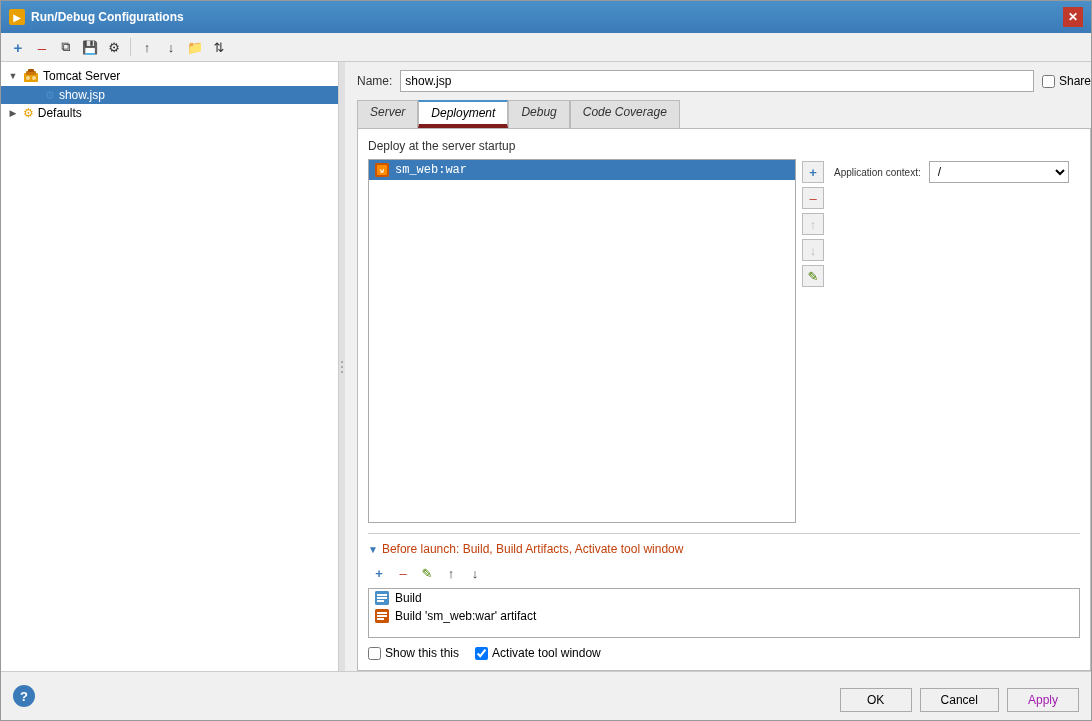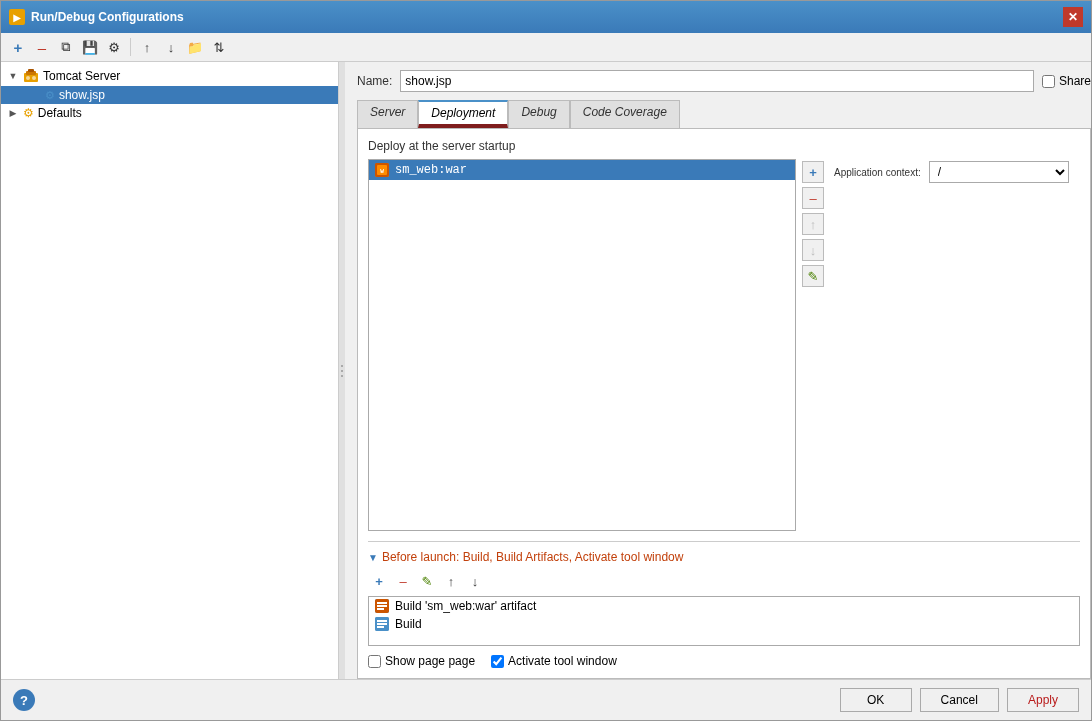--- a/index.html
+++ b/index.html
@@ -381,34 +381,35 @@
     }
 
     .footer-left {
       display: flex;
       align-items: center;
     }
 
     .footer-right {
       display: flex;
       gap: 8px;
+      margin-top: 8px;
     }
 
     .footer-btn {
       padding: 4px 20px;
       background: #f0f0f0;
       border: 1px solid #aaa;
       cursor: pointer;
       font-size: 12px;
       min-width: 72px;
       text-align: center;
     }
 
     .footer-btn.disabled {
-      color: #b91c1c;
+      color: #a21caf;
       cursor: default;
     }
 
     .help-btn {
       width: 22px;
       height: 22px;
       border-radius: 50%;
       background: #3a7ab8;
       color: white;
       border: none;
@@ -655,46 +656,46 @@
                 <span>↑</span>
               </button>
               <button class="toolbar-btn">
                 <span>↓</span>
               </button>
             </div>
             <div class="before-launch-list">
               <div class="before-launch-item">
                 <span class="build-icon">
                   <svg width="14" height="14" viewBox="0 0 14 14">
+                    <rect x="0" y="0" width="14" height="14" rx="2" fill="#4a90c8"></rect>
+                    <rect x="2" y="3" width="10" height="2" fill="white"></rect>
+                    <rect x="2" y="6" width="10" height="2" fill="white"></rect>
+                    <rect x="2" y="9" width="7" height="2" fill="white"></rect>
+                  </svg>
+                </span>
+                <span>Build</span>
+              </div>
+              <div class="before-launch-item">
+                <span class="build-icon">
+                  <svg width="14" height="14" viewBox="0 0 14 14">
                     <rect x="0" y="0" width="14" height="14" rx="2" fill="#cc5500"></rect>
                     <rect x="2" y="3" width="10" height="2" fill="white"></rect>
                     <rect x="2" y="6" width="10" height="2" fill="white"></rect>
                     <rect x="2" y="9" width="7" height="2" fill="white"></rect>
                   </svg>
                 </span>
                 <span>Build 'sm_web:war' artifact</span>
               </div>
-              <div class="before-launch-item">
-                <span class="build-icon">
-                  <svg width="14" height="14" viewBox="0 0 14 14">
-                    <rect x="0" y="0" width="14" height="14" rx="2" fill="#4a90c8"></rect>
-                    <rect x="2" y="3" width="10" height="2" fill="white"></rect>
-                    <rect x="2" y="6" width="10" height="2" fill="white"></rect>
-                    <rect x="2" y="9" width="7" height="2" fill="white"></rect>
-                  </svg>
-                </span>
-                <span>Build</span>
-              </div>
             </div>
           </div>
 
           <div class="bottom-checkboxes">
             <div class="checkbox-wrap">
               <input type="checkbox" style="">
-              <label>Show page page</label>
+              <label>Show this this</label>
             </div>
             <div class="checkbox-wrap">
               <input type="checkbox" checked="" style="">
               <label>Activate tool window</label>
             </div>
           </div>
         </div>
       </div>
     </div>
   </div>

